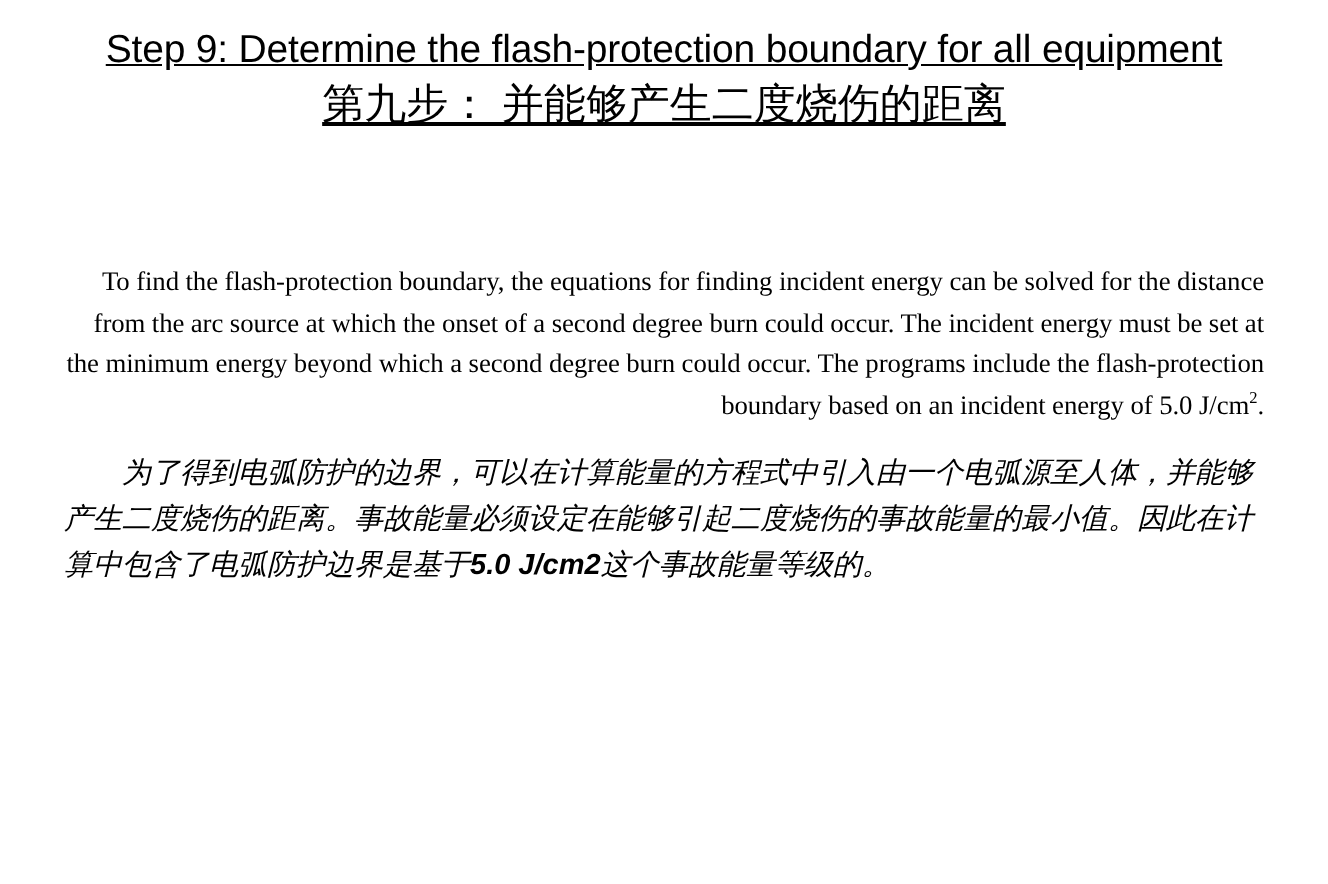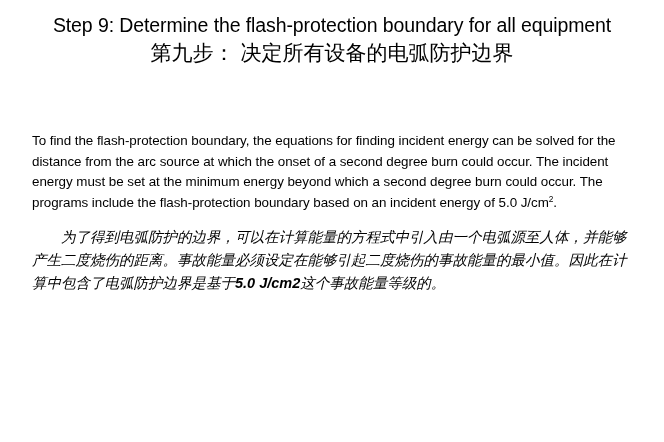--- a/index.html
+++ b/index.html
@@ -19,20 +19,21 @@
     width: 664px;
     height: 442px;
     box-sizing: border-box;
   }
   .title-block {
     position: absolute;
     left: 30px;
     top: 12px;
     width: 604px;
     text-align: center;
+    text-decoration: underline;
   }
   .title-en {
     font-size: 19.5px;
     line-height: 26px;
     font-weight: 400;
     letter-spacing: -0.1px;
   }
   .title-zh {
     font-size: 21px;
     line-height: 28px;
@@ -41,22 +42,23 @@
   }
   .body-block {
     position: absolute;
     left: 32px;
     top: 118px;
     width: 600px;
   }
   .para-en {
     font-size: 13.4px;
     line-height: 20.4px;
-    text-align: left;
+    text-align: right;
     letter-spacing: -0.05px;
+    font-family: Liberation Serif, serif;
   }
   .para-zh {
     font-size: 14.5px;
     line-height: 22.6px;
     text-align: left;
     margin-top: 1px;
     text-indent: 29px;
     font-style: italic;
   }
   .para-zh b {
@@ -68,21 +70,21 @@
     line-height: 0;
   }
 </style>
 </head>
 <body>
 
 <div class="slide">
 
   <div class="title-block">
     <div class="title-en">Step 9: Determine the flash-protection boundary for all equipment</div>
-    <div class="title-zh">第九步： 决定所有设备的电弧防护边界</div>
+    <div class="title-zh">第九步： 并能够产生二度烧伤的距离</div>
   </div>
 
   <div class="body-block">
     <p class="para-en"><span>To find the flash-protection boundary, the equations for finding incident energy can be solved for the distance from the arc source at which the onset of a second degree burn could occur. The incident energy must be set at the minimum energy beyond which a second degree burn could occur. The programs include the flash-protection boundary based on an incident energy of 5.0 J/cm</span><sup>2</sup><span>.</span></p>
     <p class="para-zh"><span>为了得到电弧防护的边界，可以在计算能量的方程式中引入由一个电弧源至人体，并能够产生二度烧伤的距离。事故能量必须设定在能够引起二度烧伤的事故能量的最小值。因此在计算中包含了电弧防护边界是基于</span><b>5.0 J/cm2</b><span>这个事故能量等级的。</span></p>
   </div>
 
 </div>
 
 </body></html>

